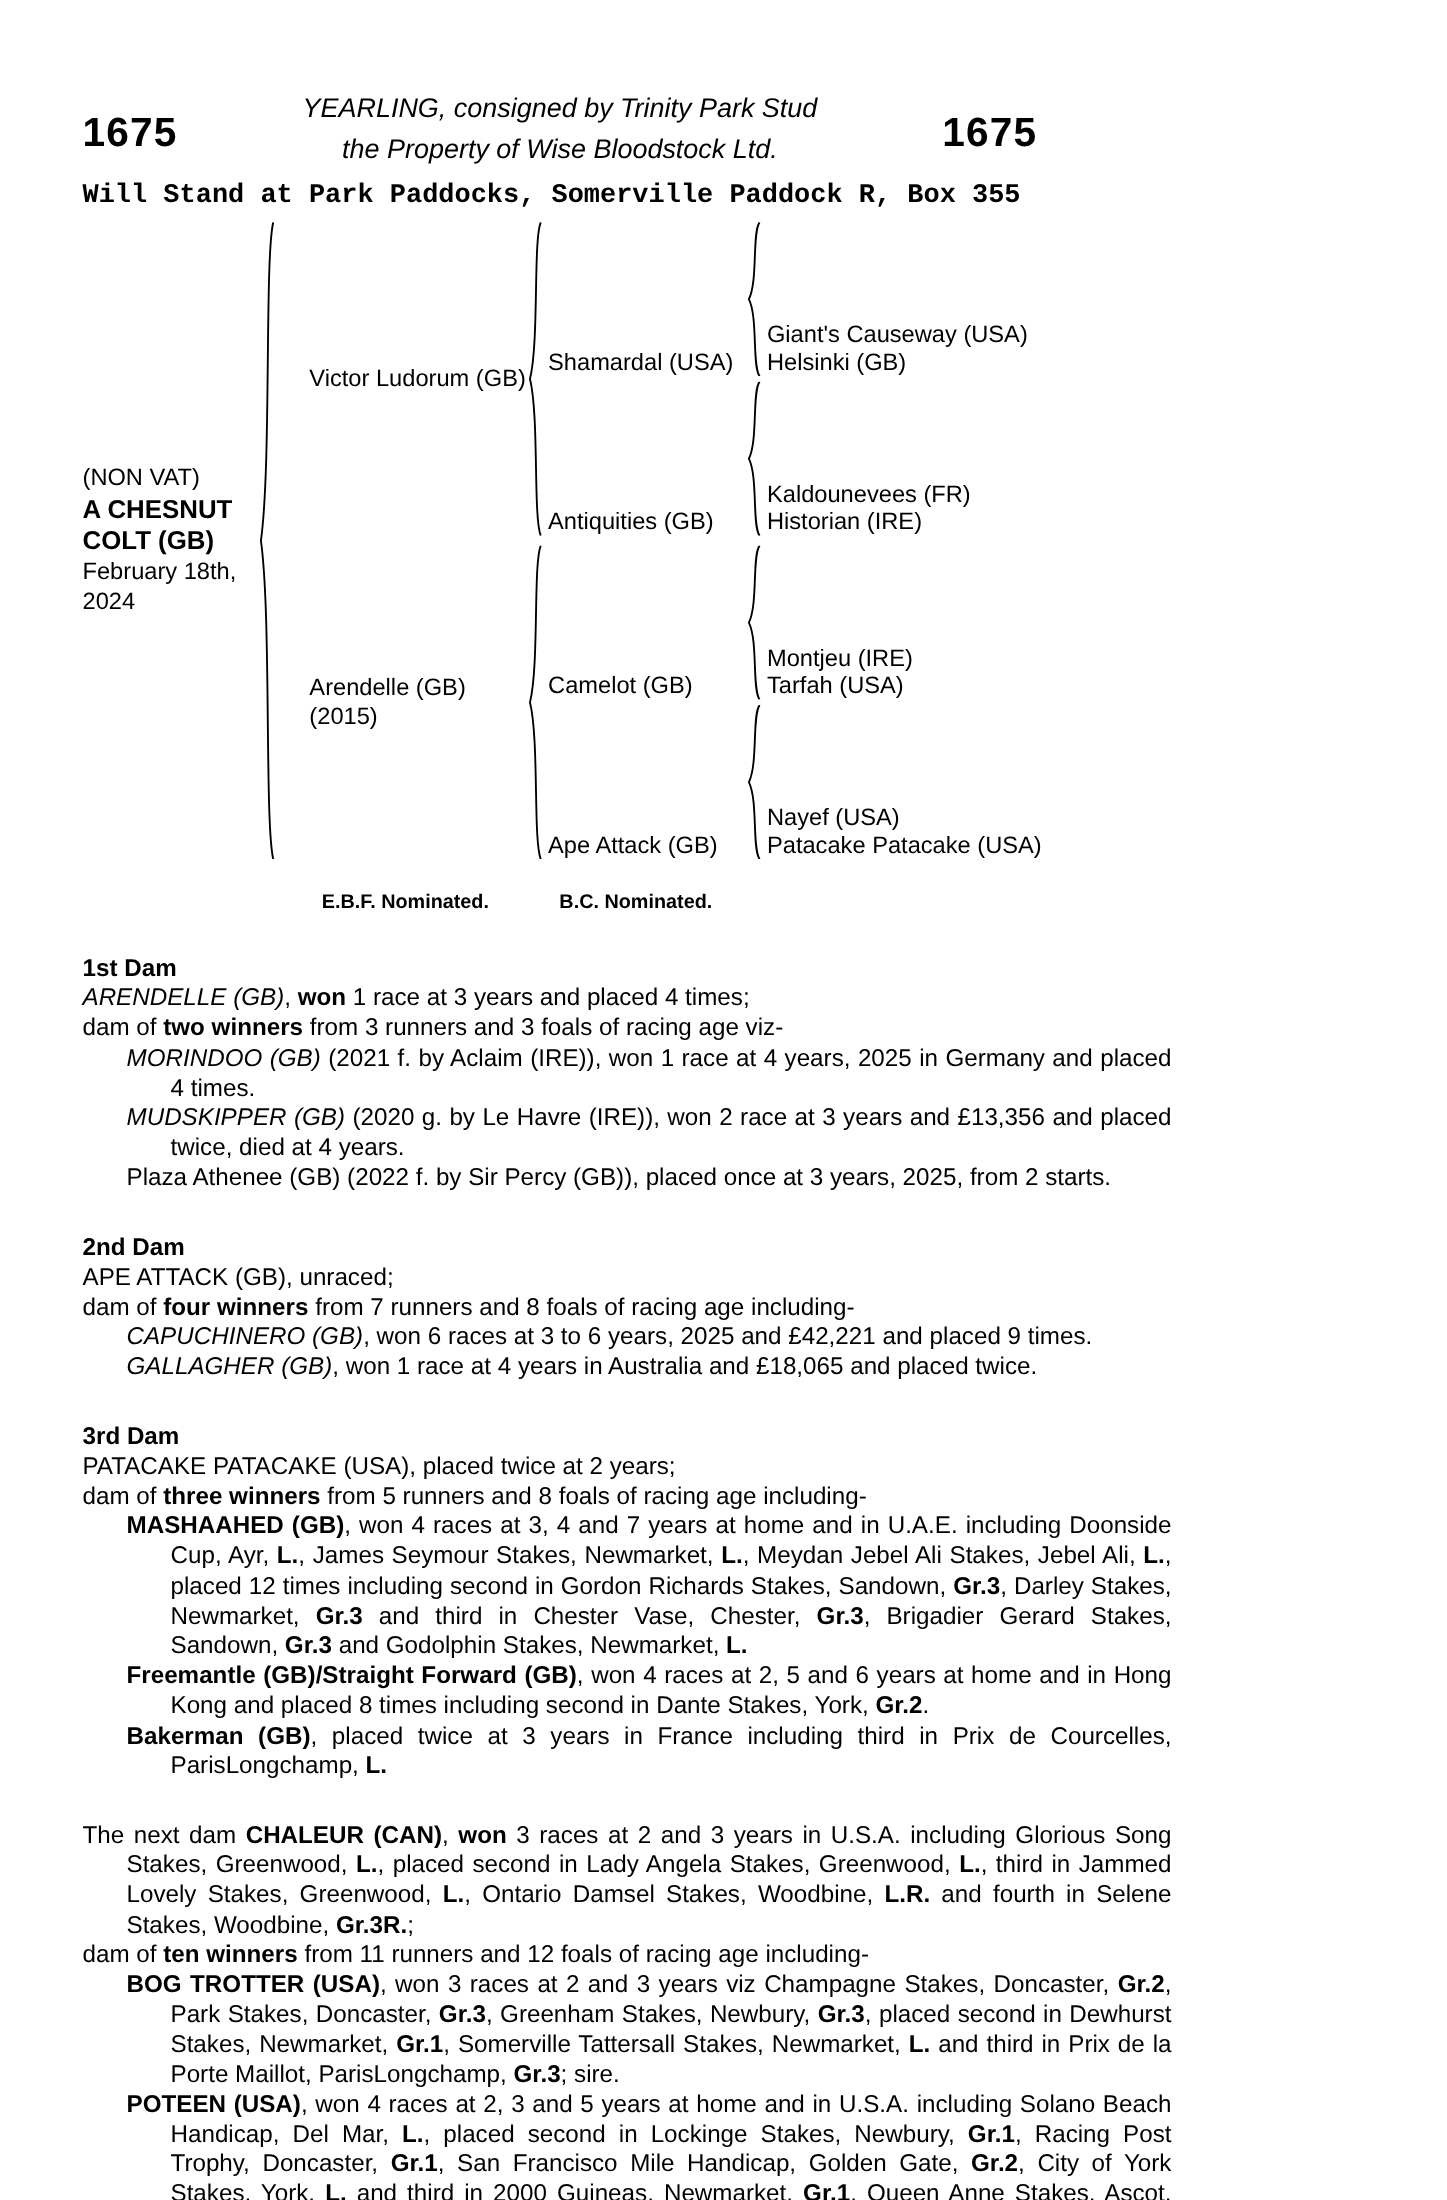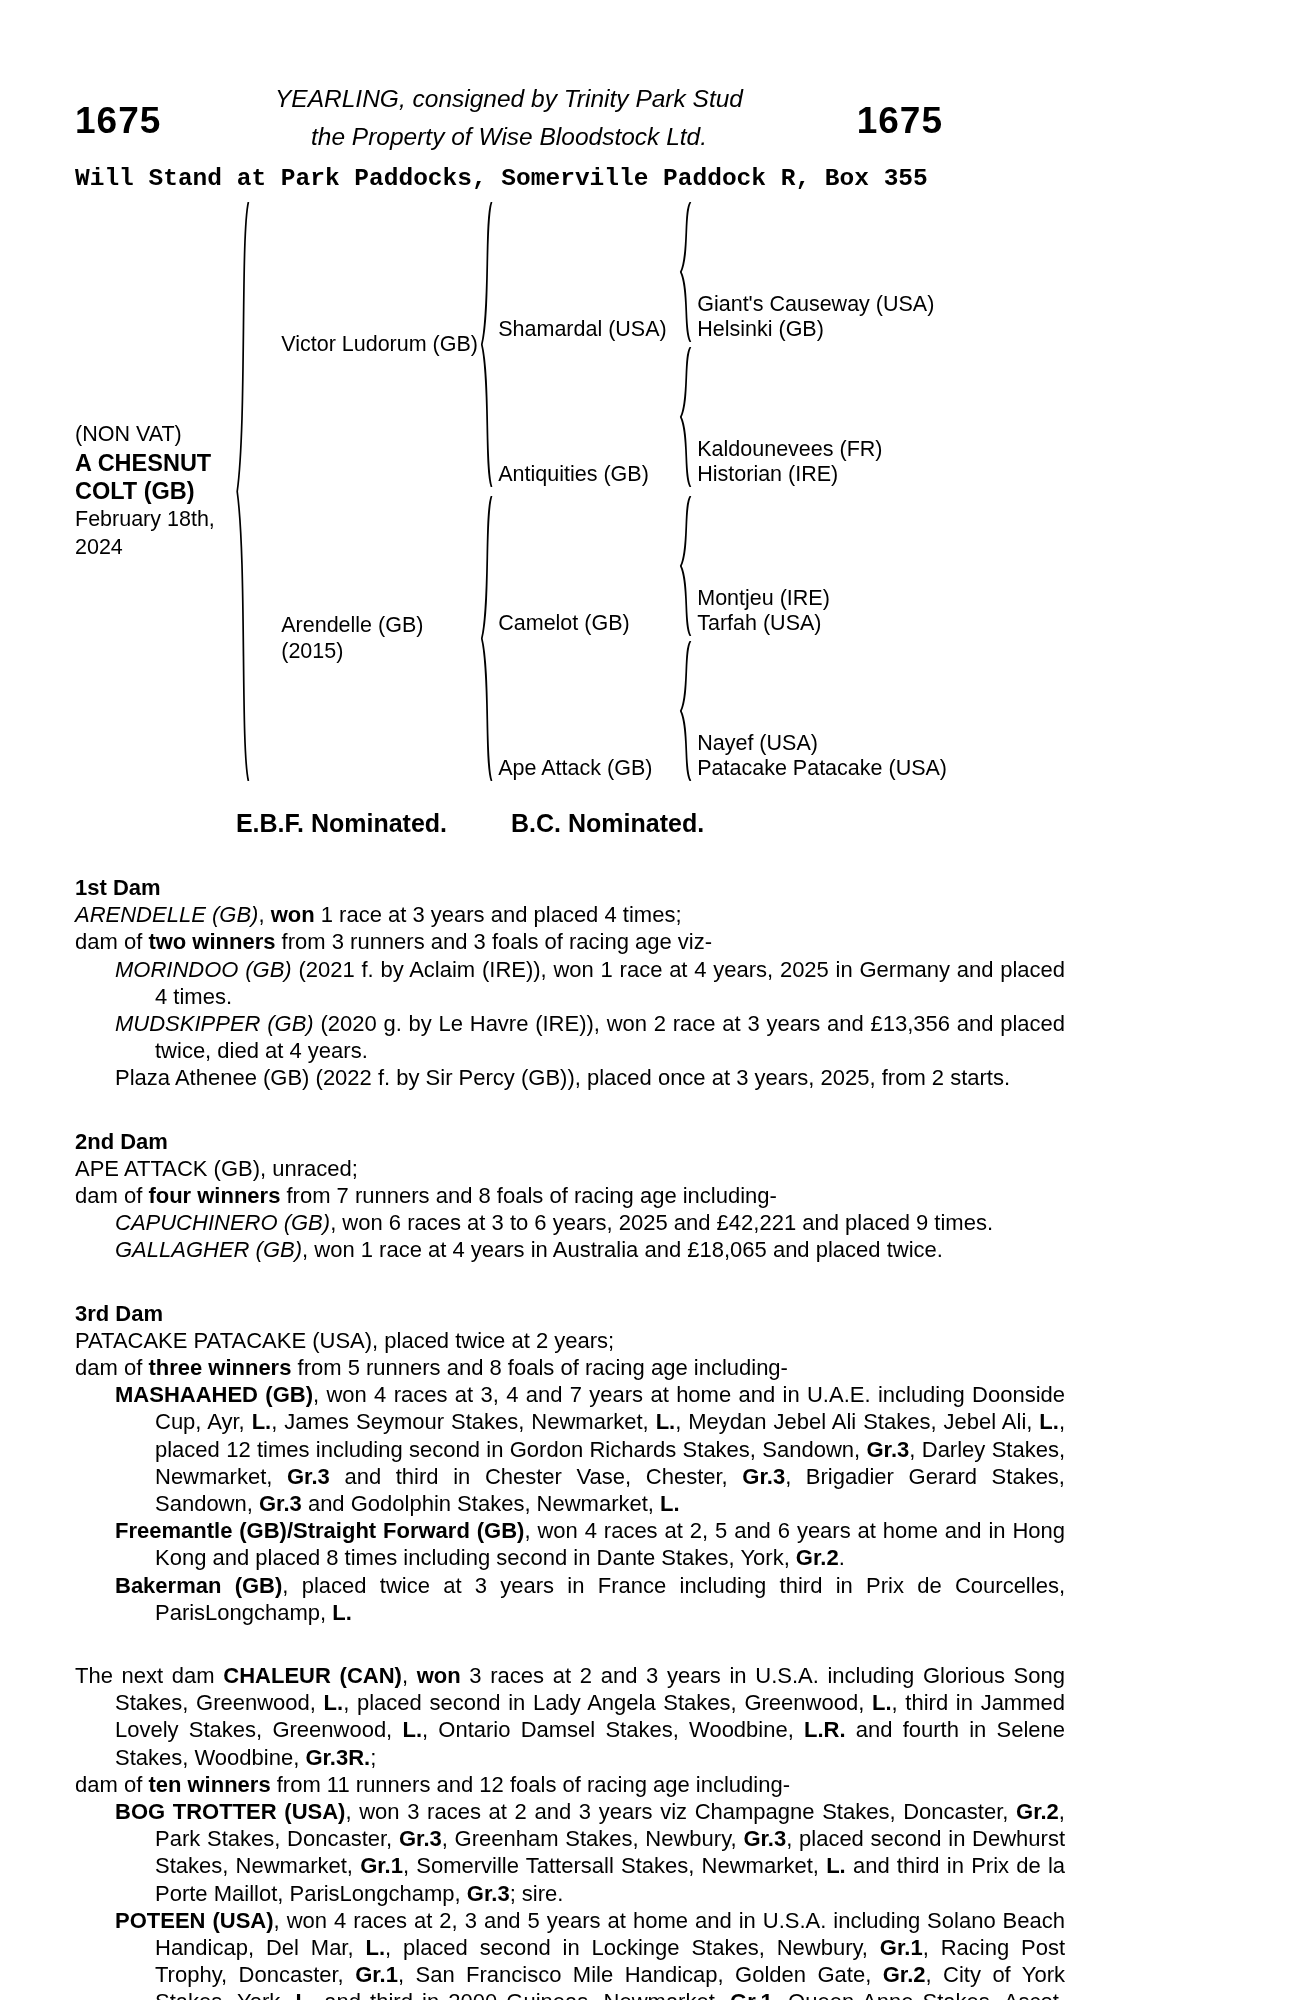--- a/index.html
+++ b/index.html
@@ -28,21 +28,21 @@
   .gen1 { display: flex; align-items: center; }
   .gen1-name { width: 198px; line-height: 1.22; margin-left: 24px; }
   .pairs { flex: 1; display: flex; flex-direction: column; gap: 5px; margin-left: 5px; }
   .pair { display: flex; align-items: flex-end; }
   .gen2-name { width: 180px; }
   .leaves { flex: 1; margin-left: 5px; line-height: 25px; }
   .leaf { white-space: nowrap; }
 
   
   .nominations { width: 790px; display: flex; justify-content: center; gap: 64px;
-                 font-weight: bold; font-size: 25px; margin-top: 28px; }
+                 font-weight: bold; font-size: 18px; margin-top: 28px; }
 
   
   .sections { width: 990px; font-size: 22px; line-height: 27.2px; }
   .section { margin-top: 36px; }
   .sec-heading { font-weight: bold; }
   .para { text-align: justify; }
   .p-top { }
   .p-prog { padding-left: 80px; text-indent: -40px; }
   .p-hang { padding-left: 40px; text-indent: -40px; }
   .r-b { font-weight: bold; }

